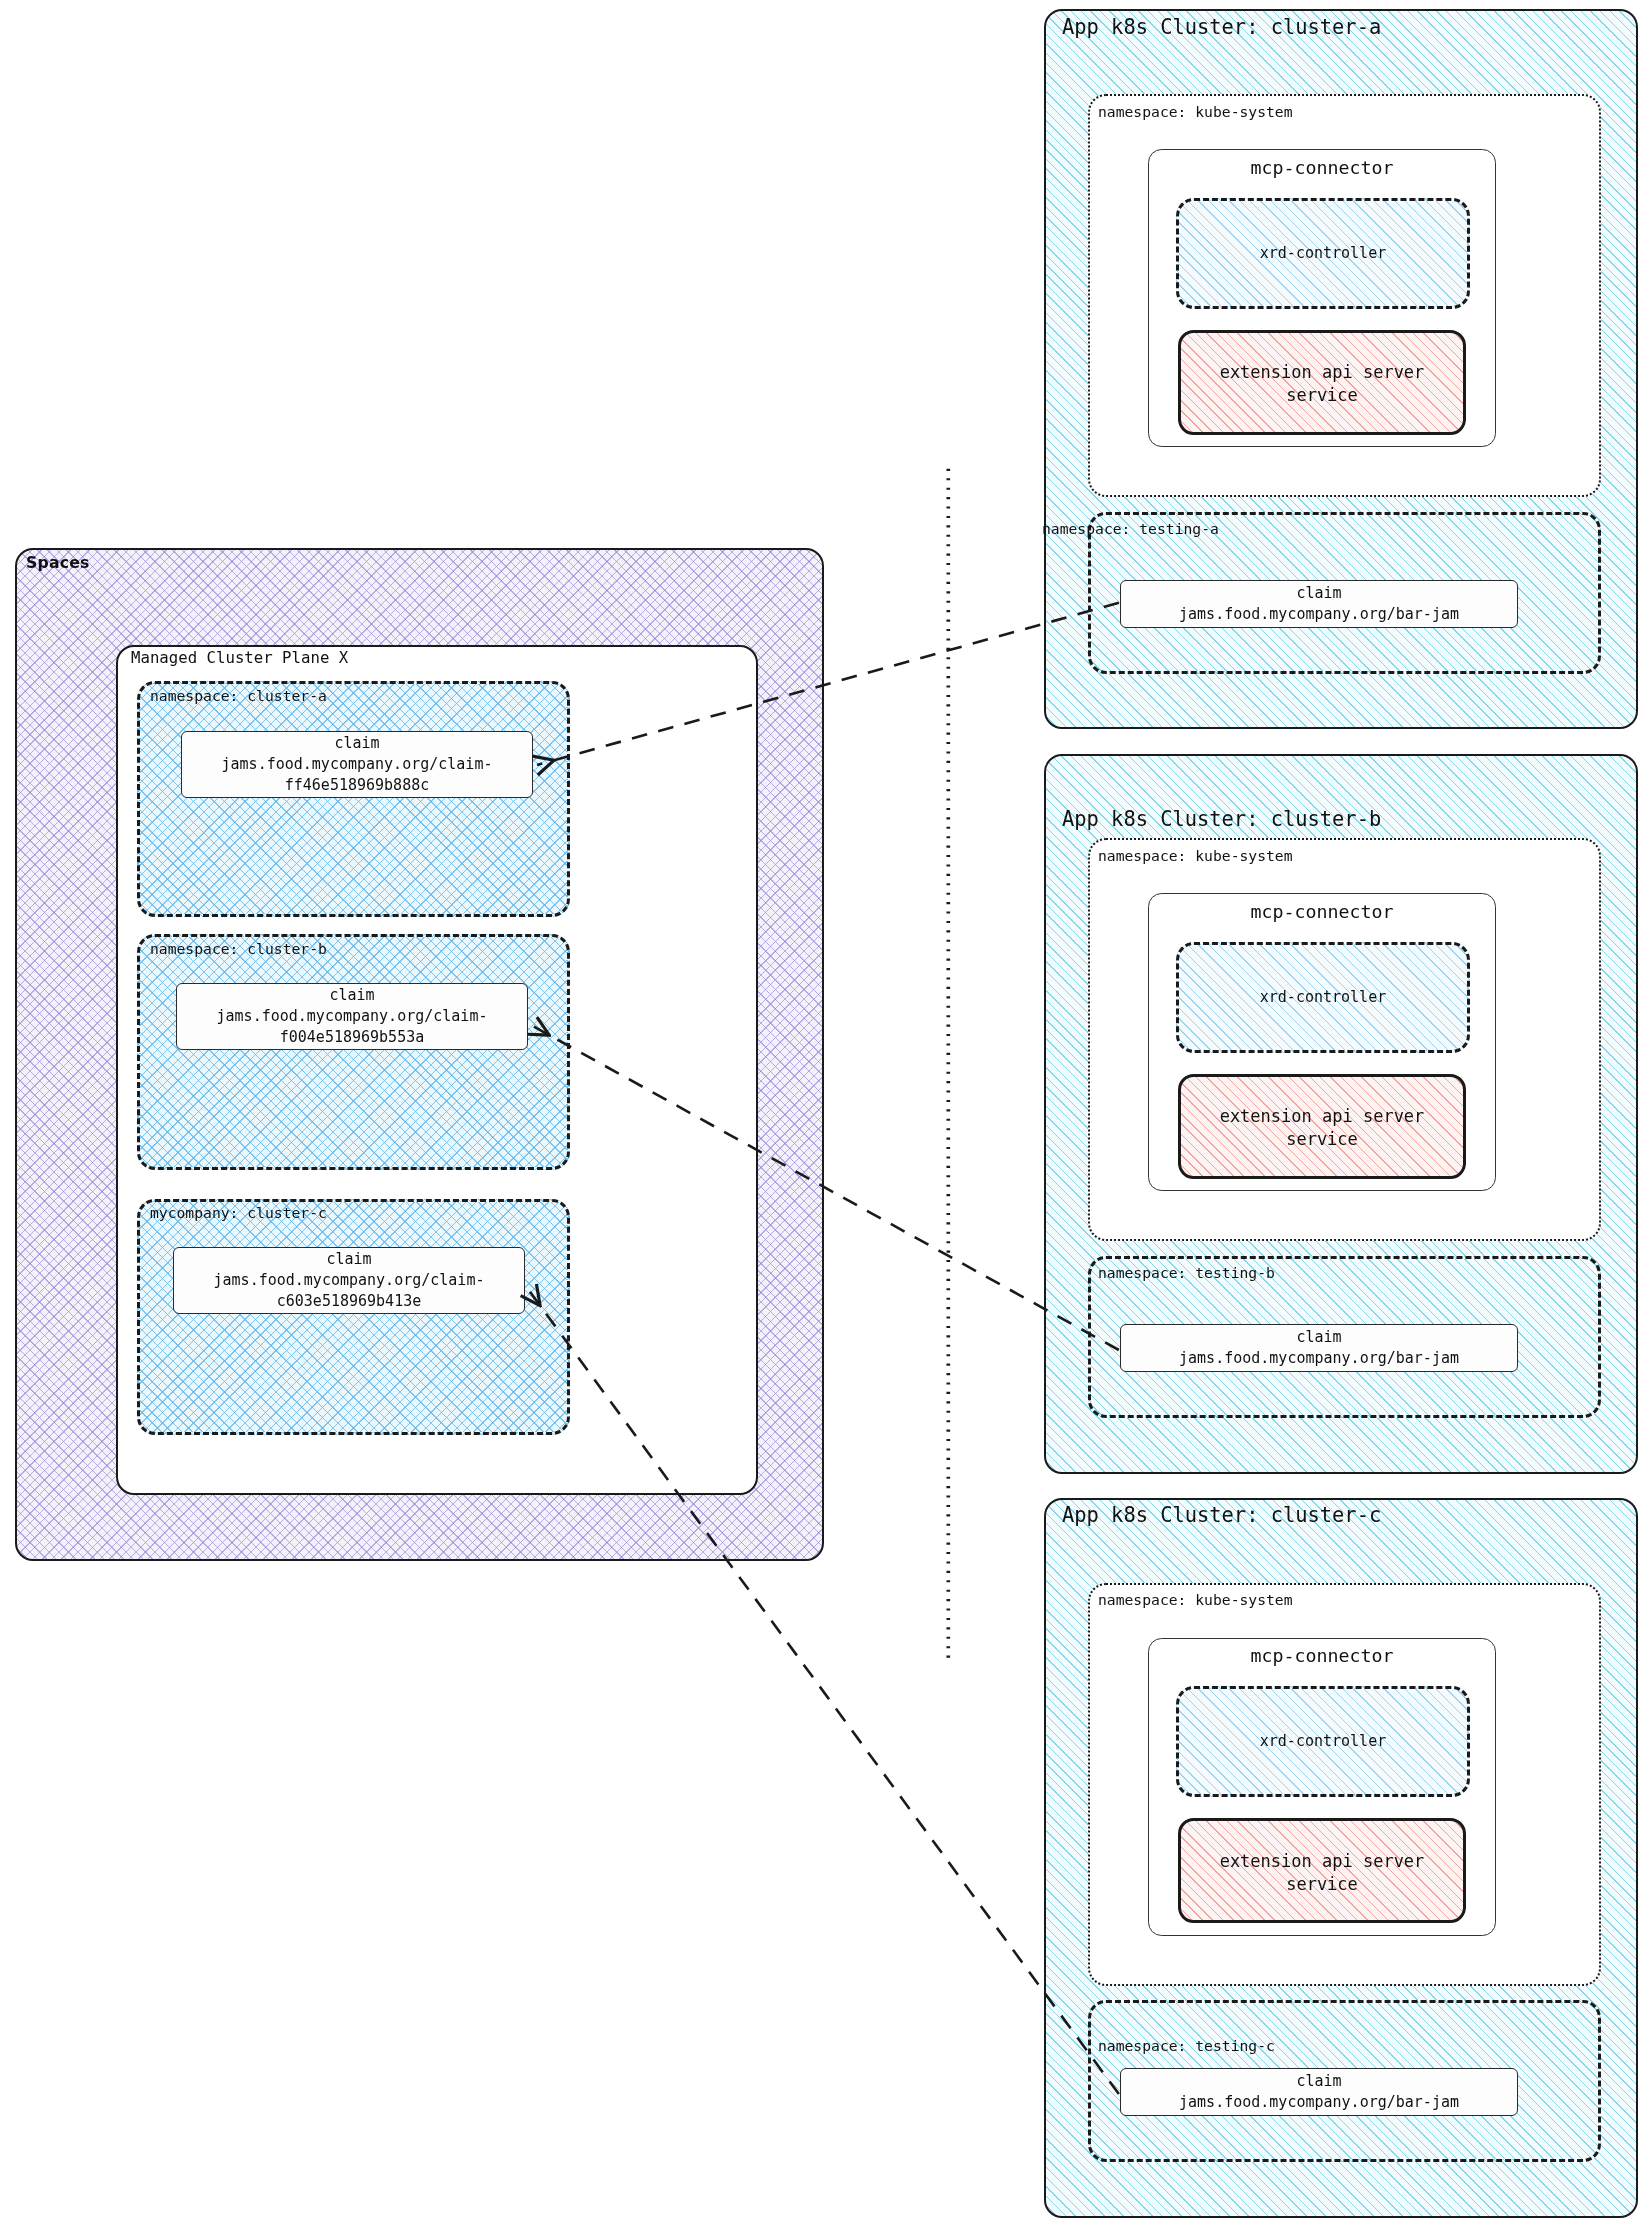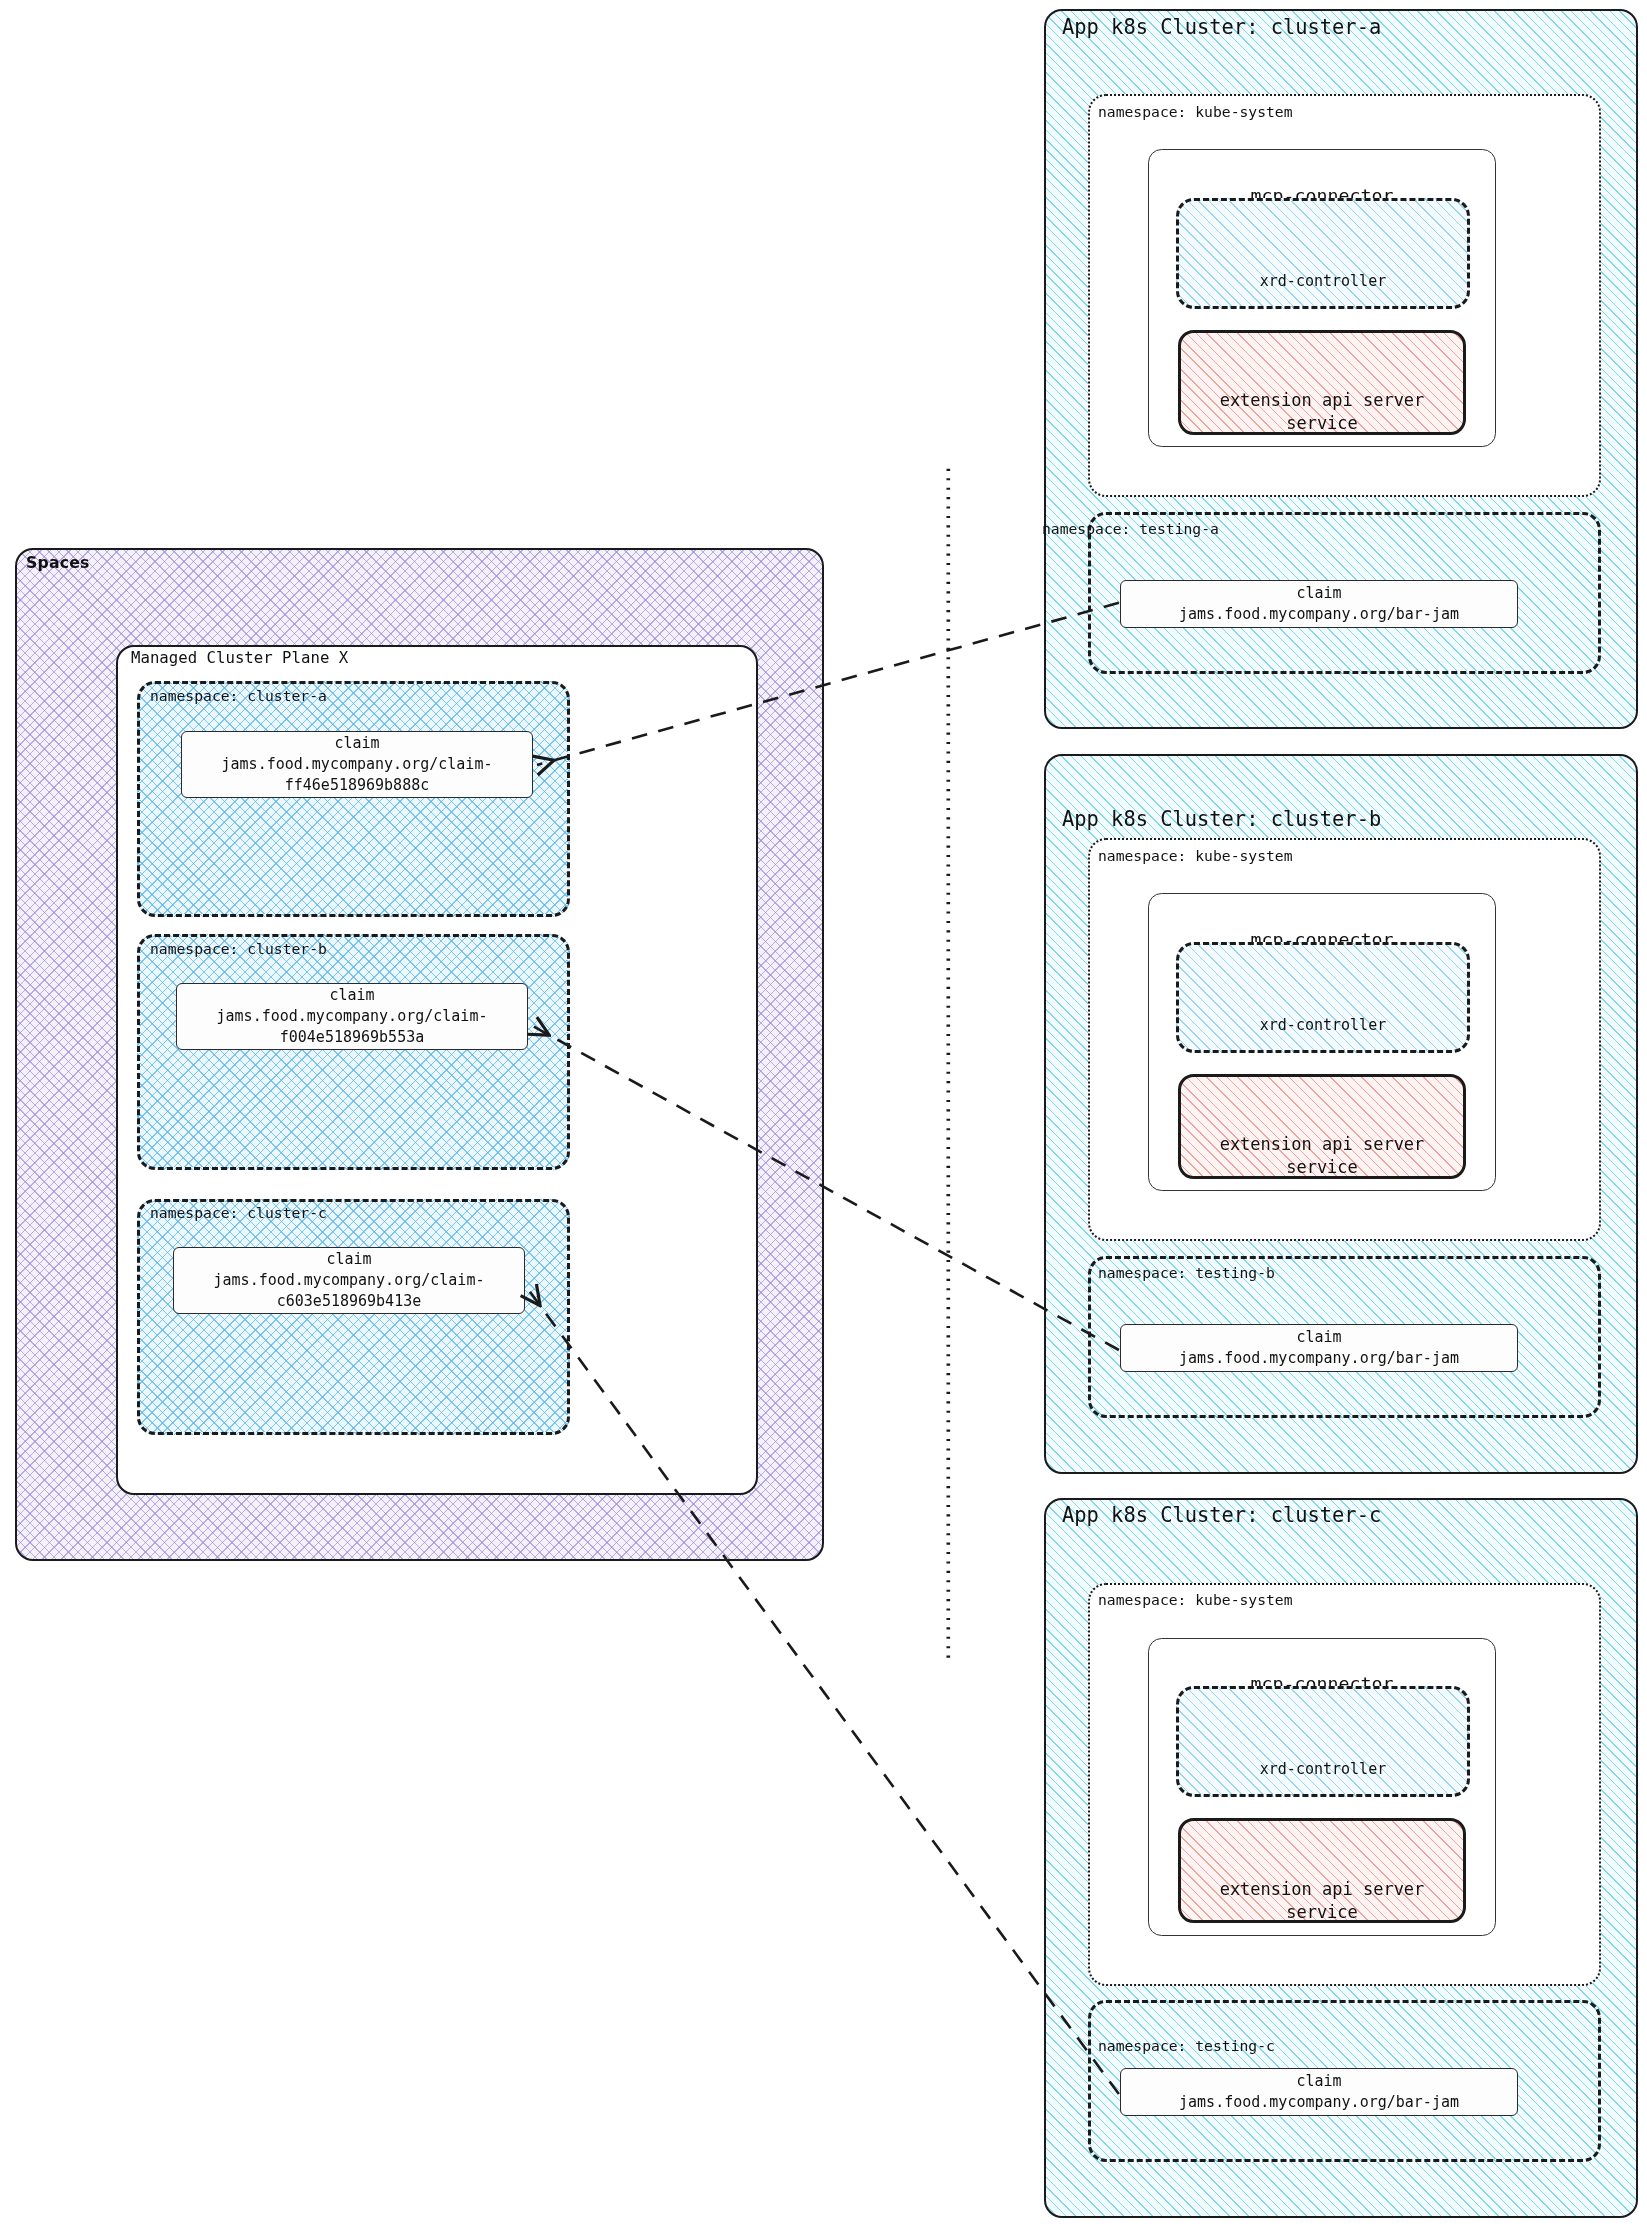--- a/index.html
+++ b/index.html
@@ -70,21 +70,20 @@
   .lbl-mcp{font-size:15.7px;}
   .lbl-cluster{font-size:20.4px;}
   .lbl-ns{font-size:14.7px;}
 
   .center-title{
     position:absolute;
     left:0;right:0;
     text-align:center;
     white-space:nowrap;
     line-height:1;
-    margin-top:28px;
   }
   .t-mcp{font-size:18.3px;}
   .t-xrd{font-size:15px;}
   .t-eas{font-size:17px;line-height:1.35;}
 
   
   .claim{
     position:absolute;
     box-sizing:border-box;
     background:#fdfdfd;
@@ -126,21 +125,21 @@
 
   <div class="box r-dashed hatch-cyan-cross" style="left:137px;top:934px;width:433px;height:236px;"></div>
   <div class="corner-label lbl-ns" style="left:150px;top:942px;">namespace: cluster-b</div>
   <div class="claim" style="left:176px;top:983px;width:352px;height:67px;">
     <span class="l1">claim</span>
     <span class="l2">jams.food.mycompany.org/claim-</span>
     <span class="l2">f004e518969b553a</span>
   </div>
 
   <div class="box r-dashed hatch-cyan-cross" style="left:137px;top:1199px;width:433px;height:236px;"></div>
-  <div class="corner-label lbl-ns" style="left:150px;top:1206px;">namespace: cluster-c</div>
+  <div class="corner-label lbl-ns" style="left:150px;top:1206px;">mycompany: cluster-c</div>
   <div class="claim" style="left:173px;top:1247px;width:352px;height:67px;">
     <span class="l1">claim</span>
     <span class="l2">jams.food.mycompany.org/claim-</span>
     <span class="l2">c603e518969b413e</span>
   </div>
 
   <div class="box r-solid hatch-cyan-diag" style="left:1044px;top:9.4px;width:594px;height:720px;"></div>
   <div class="corner-label lbl-cluster" style="left:1062px;top:16.7px;">App k8s Cluster: cluster-a</div>
 
   <div class="box r-dotted fill-white" style="left:1088px;top:94px;width:513px;height:403px;"></div>

